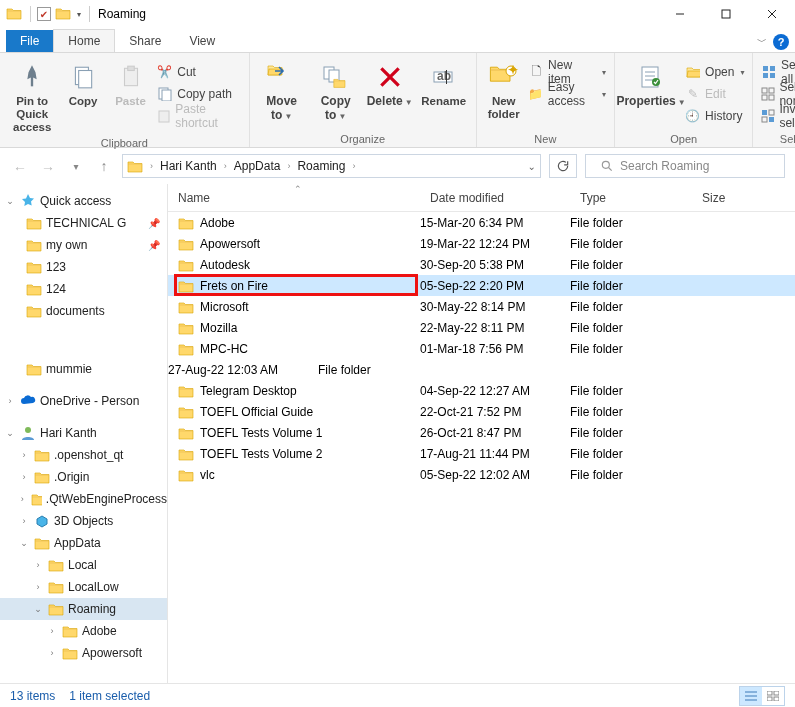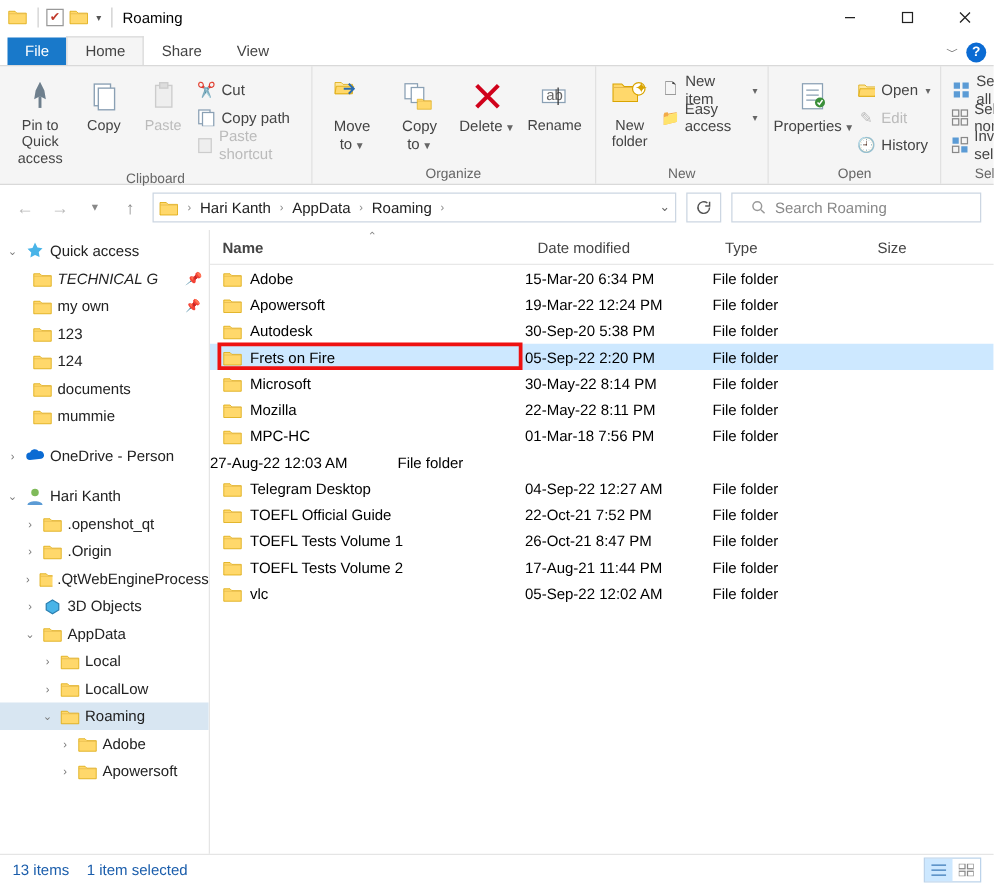--- a/index.html
+++ b/index.html
@@ -22,21 +22,21 @@
   .menutabs .tab { padding:4px 14px; color:#444;}
   .menutabs .tab.active { background:#f5f5f5; border:1px solid #d9d9d9; border-bottom:none;}
   .menutabs .helpcorner{ position:absolute; right:6px; bottom:2px; display:flex; align-items:center; gap:6px;}
   .menutabs .caret{font-size:10px;color:#666;}
   .helpcircle{width:16px;height:16px;border-radius:50%;background:#0b6bd3;color:#fff;display:flex;align-items:center;justify-content:center;font-size:11px;font-weight:bold;}
   
   .ribbon { background:#f5f5f5; border-top:1px solid #d9d9d9; border-bottom:1px solid #d9d9d9; height:96px; display:flex; }
   .group { border-right:1px solid #e1e1e1; padding:4px 8px 2px 8px; display:flex; flex-direction:column; justify-content:space-between; align-items:center;}
   .group-body{display:flex; align-items:flex-start; gap:6px; flex:1;}
   .group-label{font-size:11px; color:#666; text-align:center; padding-top:2px;}
-  .bigbtn{display:flex;flex-direction:column;align-items:center;justify-content:flex-start;gap:2px;width:56px;text-align:center;color:#444;padding-top:4px;}
+  .bigbtn{display:flex;flex-direction:column;align-items:center;justify-content:flex-start;gap:2px;width:56px;text-align:center;color:#444;padding-top:4px;font-weight:bold;}
   .bigbtn.narrow{width:48px;}
   .bigbtn .ico{height:32px;display:flex;align-items:center;justify-content:center;}
   .bigbtn .lbl{font-size:11.5px;line-height:1.15;text-align:center;}
   .smallrow{display:flex;align-items:center;gap:4px;color:#444;font-size:11.5px;height:22px;}
   .smallrow .ico{width:16px;height:16px;display:flex;align-items:center;justify-content:center;}
   .stackcol{display:flex;flex-direction:column;gap:0;padding-top:4px;}
   .dim{color:#bbb;}
   .dd{font-size:8px;color:#666;margin-left:2px;}
   
   .addrrow{height:36px;display:flex;align-items:center;gap:8px;padding:0 10px;}
@@ -55,21 +55,21 @@
   .navitem .exp{width:12px;color:#777;font-size:9px;text-align:center;}
   .navitem.sel{background:#d8e6f2;}
   .pin{color:#777;font-size:10px;margin-left:auto;margin-right:6px;}
   .navspacer{height:10px;}
   .fold-y{width:16px;height:14px;}
   
   .listpane{flex:1;display:flex;flex-direction:column;}
   .colhead{height:28px;border-bottom:1px solid #e8e8e8;display:flex;align-items:center;color:#444;position:relative;}
   .colhead .sortarr{position:absolute;left:126px;top:0;font-size:9px;color:#888;}
   .ch{padding-left:10px;border-right:1px solid transparent;}
-  .ch.name{width:252px;font-weight:bold;} .ch.date{width:150px;} .ch.type{width:122px;} .ch.size{width:80px;}
+  .ch.name{width:252px;} .ch.date{width:150px;} .ch.type{width:122px;} .ch.size{width:80px;}
   .rows{flex:1;overflow:hidden;}
   .row{height:21px;display:flex;align-items:center;}
   .row .c{display:flex;align-items:center;gap:6px;}
   .row .c.name{width:252px;padding-left:10px;} .row .c.date{width:150px;} .row .c.type{width:122px;} .row .c.size{width:80px;}
   .row.sel{background:#cde8ff;}
   .redbox{position:absolute;border:3px solid #e11;pointer-events:none;}
   
   .status{height:24px;border-top:1px solid #e5e5e5;display:flex;align-items:center;padding:0 10px;color:#1a5dab;gap:14px;}
   .status .spacer{flex:1;}
   .viewtoggle{display:flex;border:1px solid #bcd3ea;}
@@ -381,21 +381,21 @@
 
   <div class="navpane">
     <div class="navitem" style="padding-left:4px">
       <span class="exp">⌄</span>
       <svg width="16" height="16">
           <path d="M8 1l2 4 4 .6-3 3 .7 4L8 11l-3.7 2 .7-4-3-3 4-.6z" fill="#49b4e8"></path>
         </svg>
       <span>Quick access</span>
     </div>
     <div id="qa-items">
-        <div class="navitem" style="padding-left: 26px; font-style: italic;">
+        <div class="navitem" style="padding-left: 26px;">
           <svg class="fold-y">
             <use href="#folder-yellow"></use>
           </svg>
           <span>TECHNICAL G</span>
           <span class="pin">📌</span>
         </div>
         <div class="navitem" style="padding-left: 26px; align-items: center;">
           <svg class="fold-y">
             <use href="#folder-yellow"></use>
           </svg>
@@ -413,21 +413,21 @@
             <use href="#folder-yellow"></use>
           </svg>
           <span>124</span>
         </div>
         <div class="navitem" style="padding-left: 26px;">
           <svg class="fold-y">
             <use href="#folder-yellow"></use>
           </svg>
           <span>documents</span>
         </div>
-        <div class="navitem" style="padding-left: 26px;">
+        <div class="navitem" style="padding-left: 26px; margin-top: 36px;">
           <svg class="fold-y">
             <use href="#folder-yellow"></use>
           </svg>
           <span>mummie</span>
         </div>
       </div>
     <div class="navspacer"></div>
     <div class="navitem" style="padding-left:4px">
       <span class="exp">›</span>
       <svg width="16" height="14">

